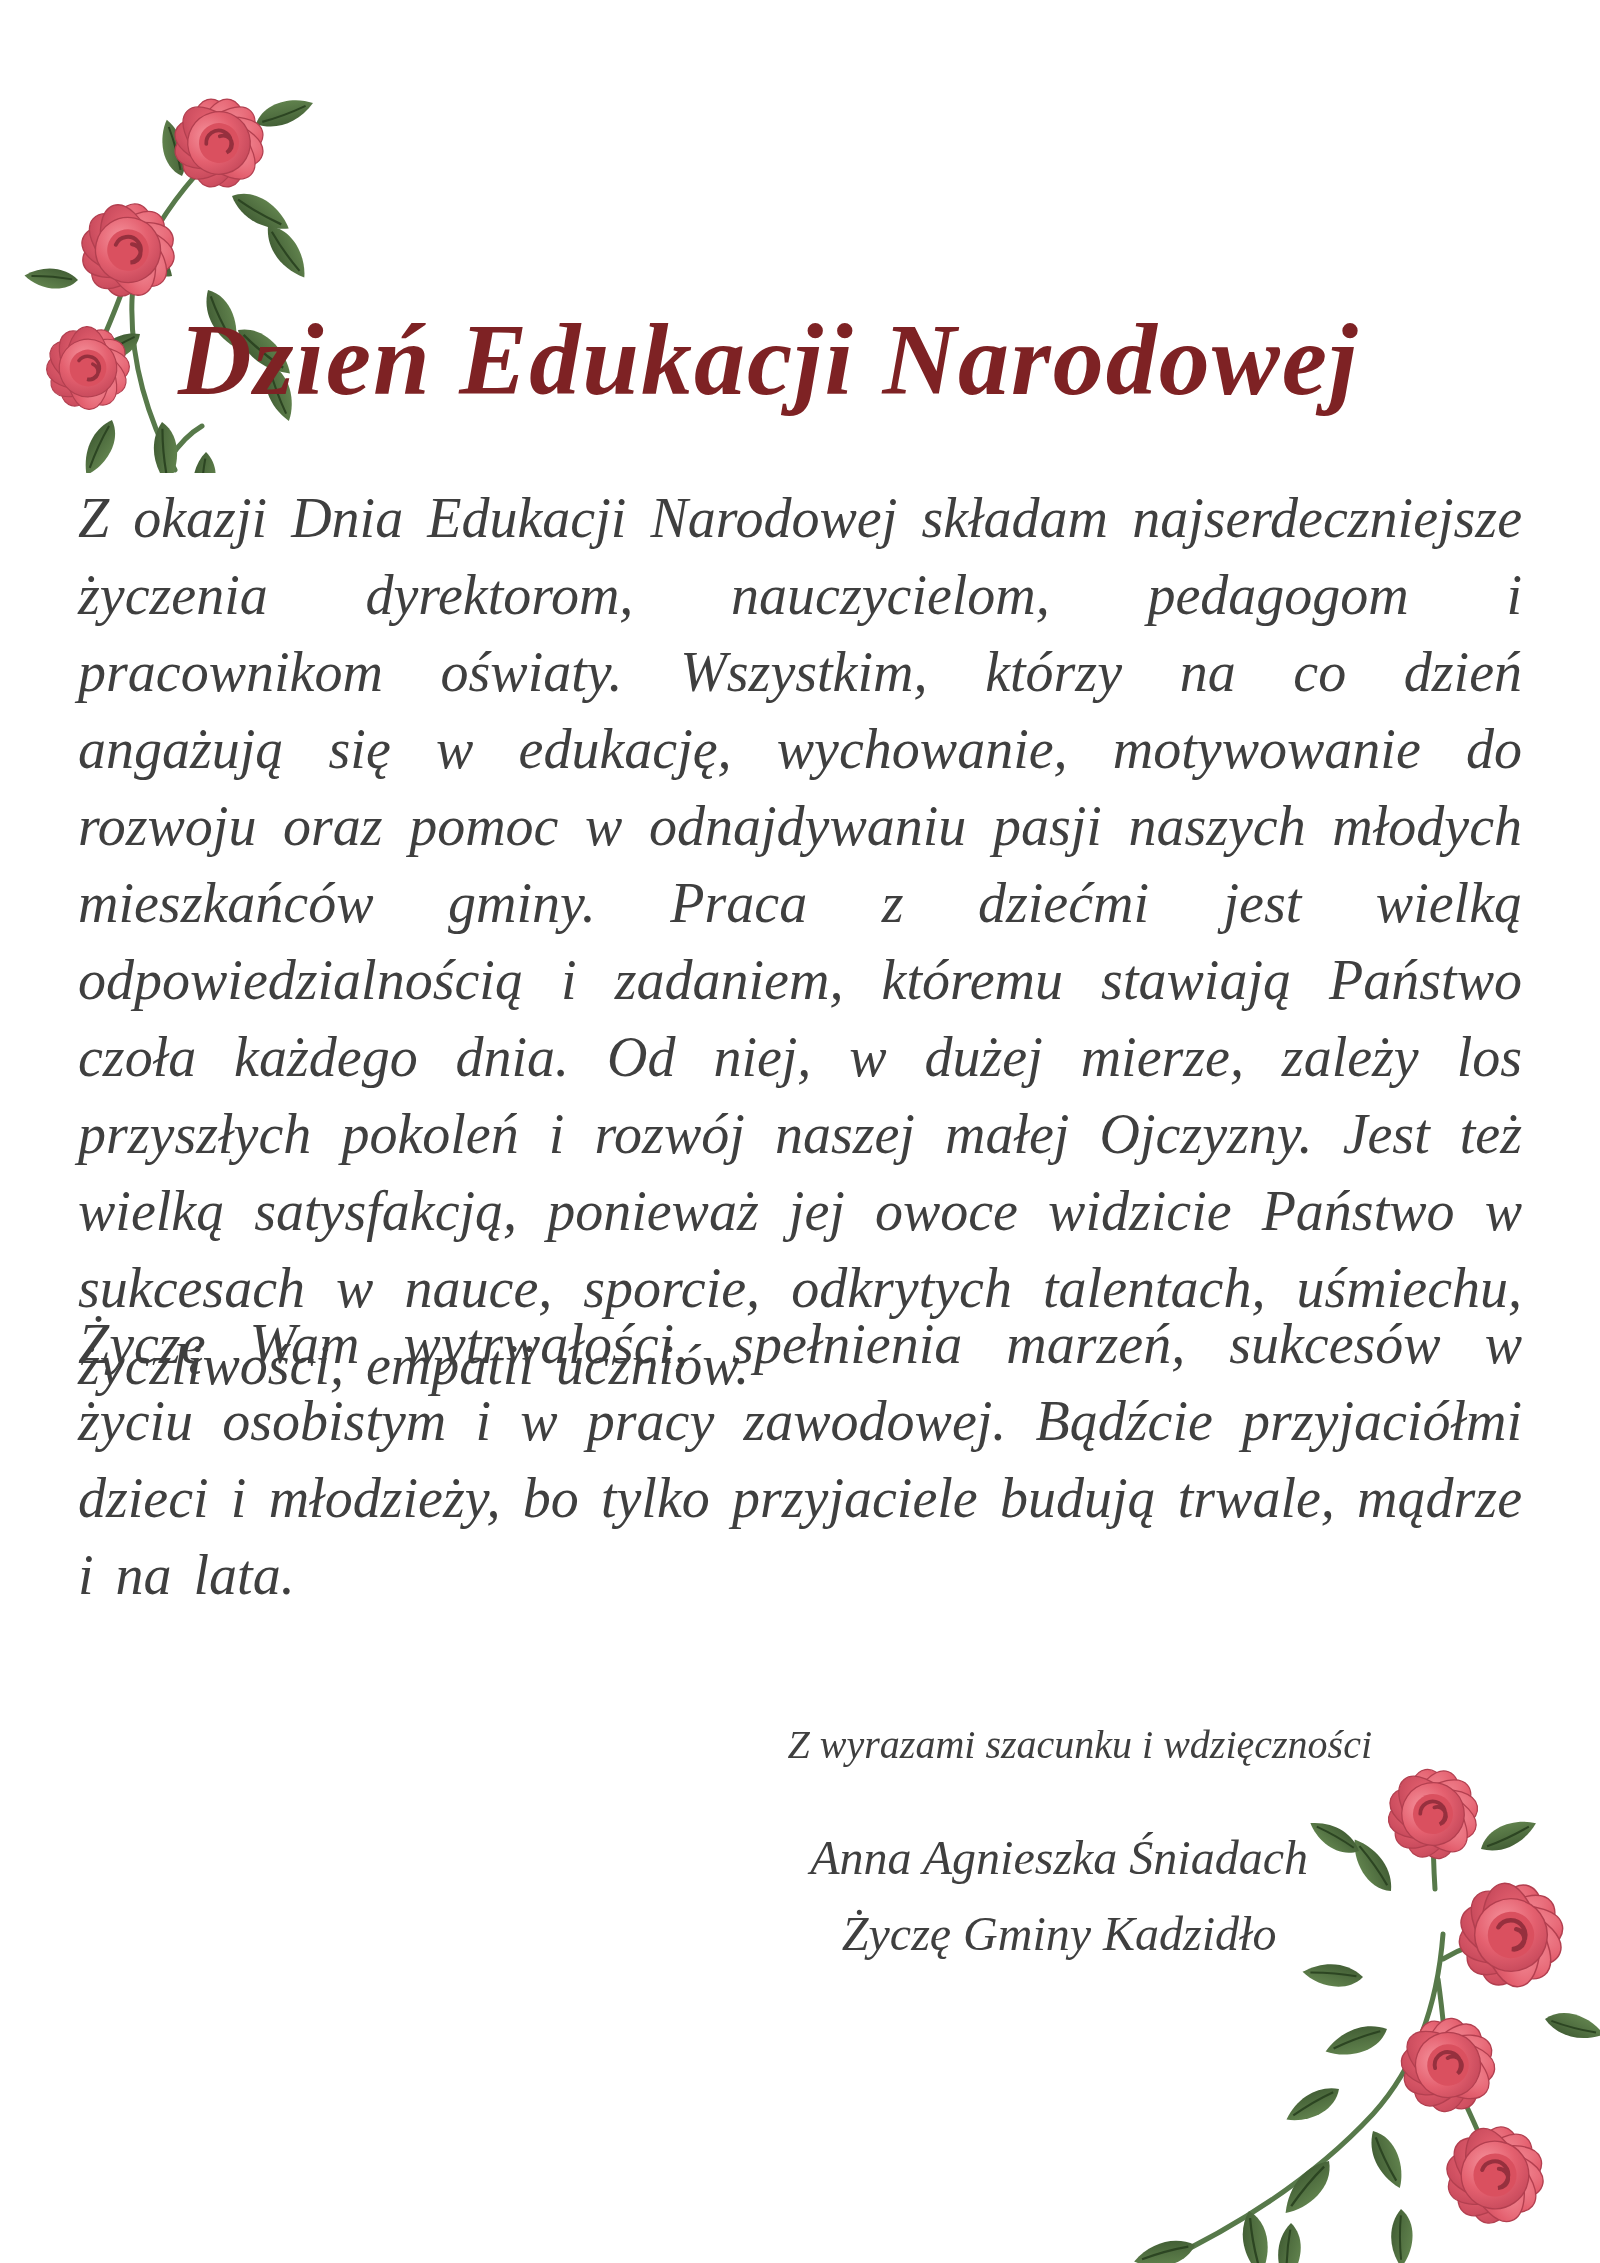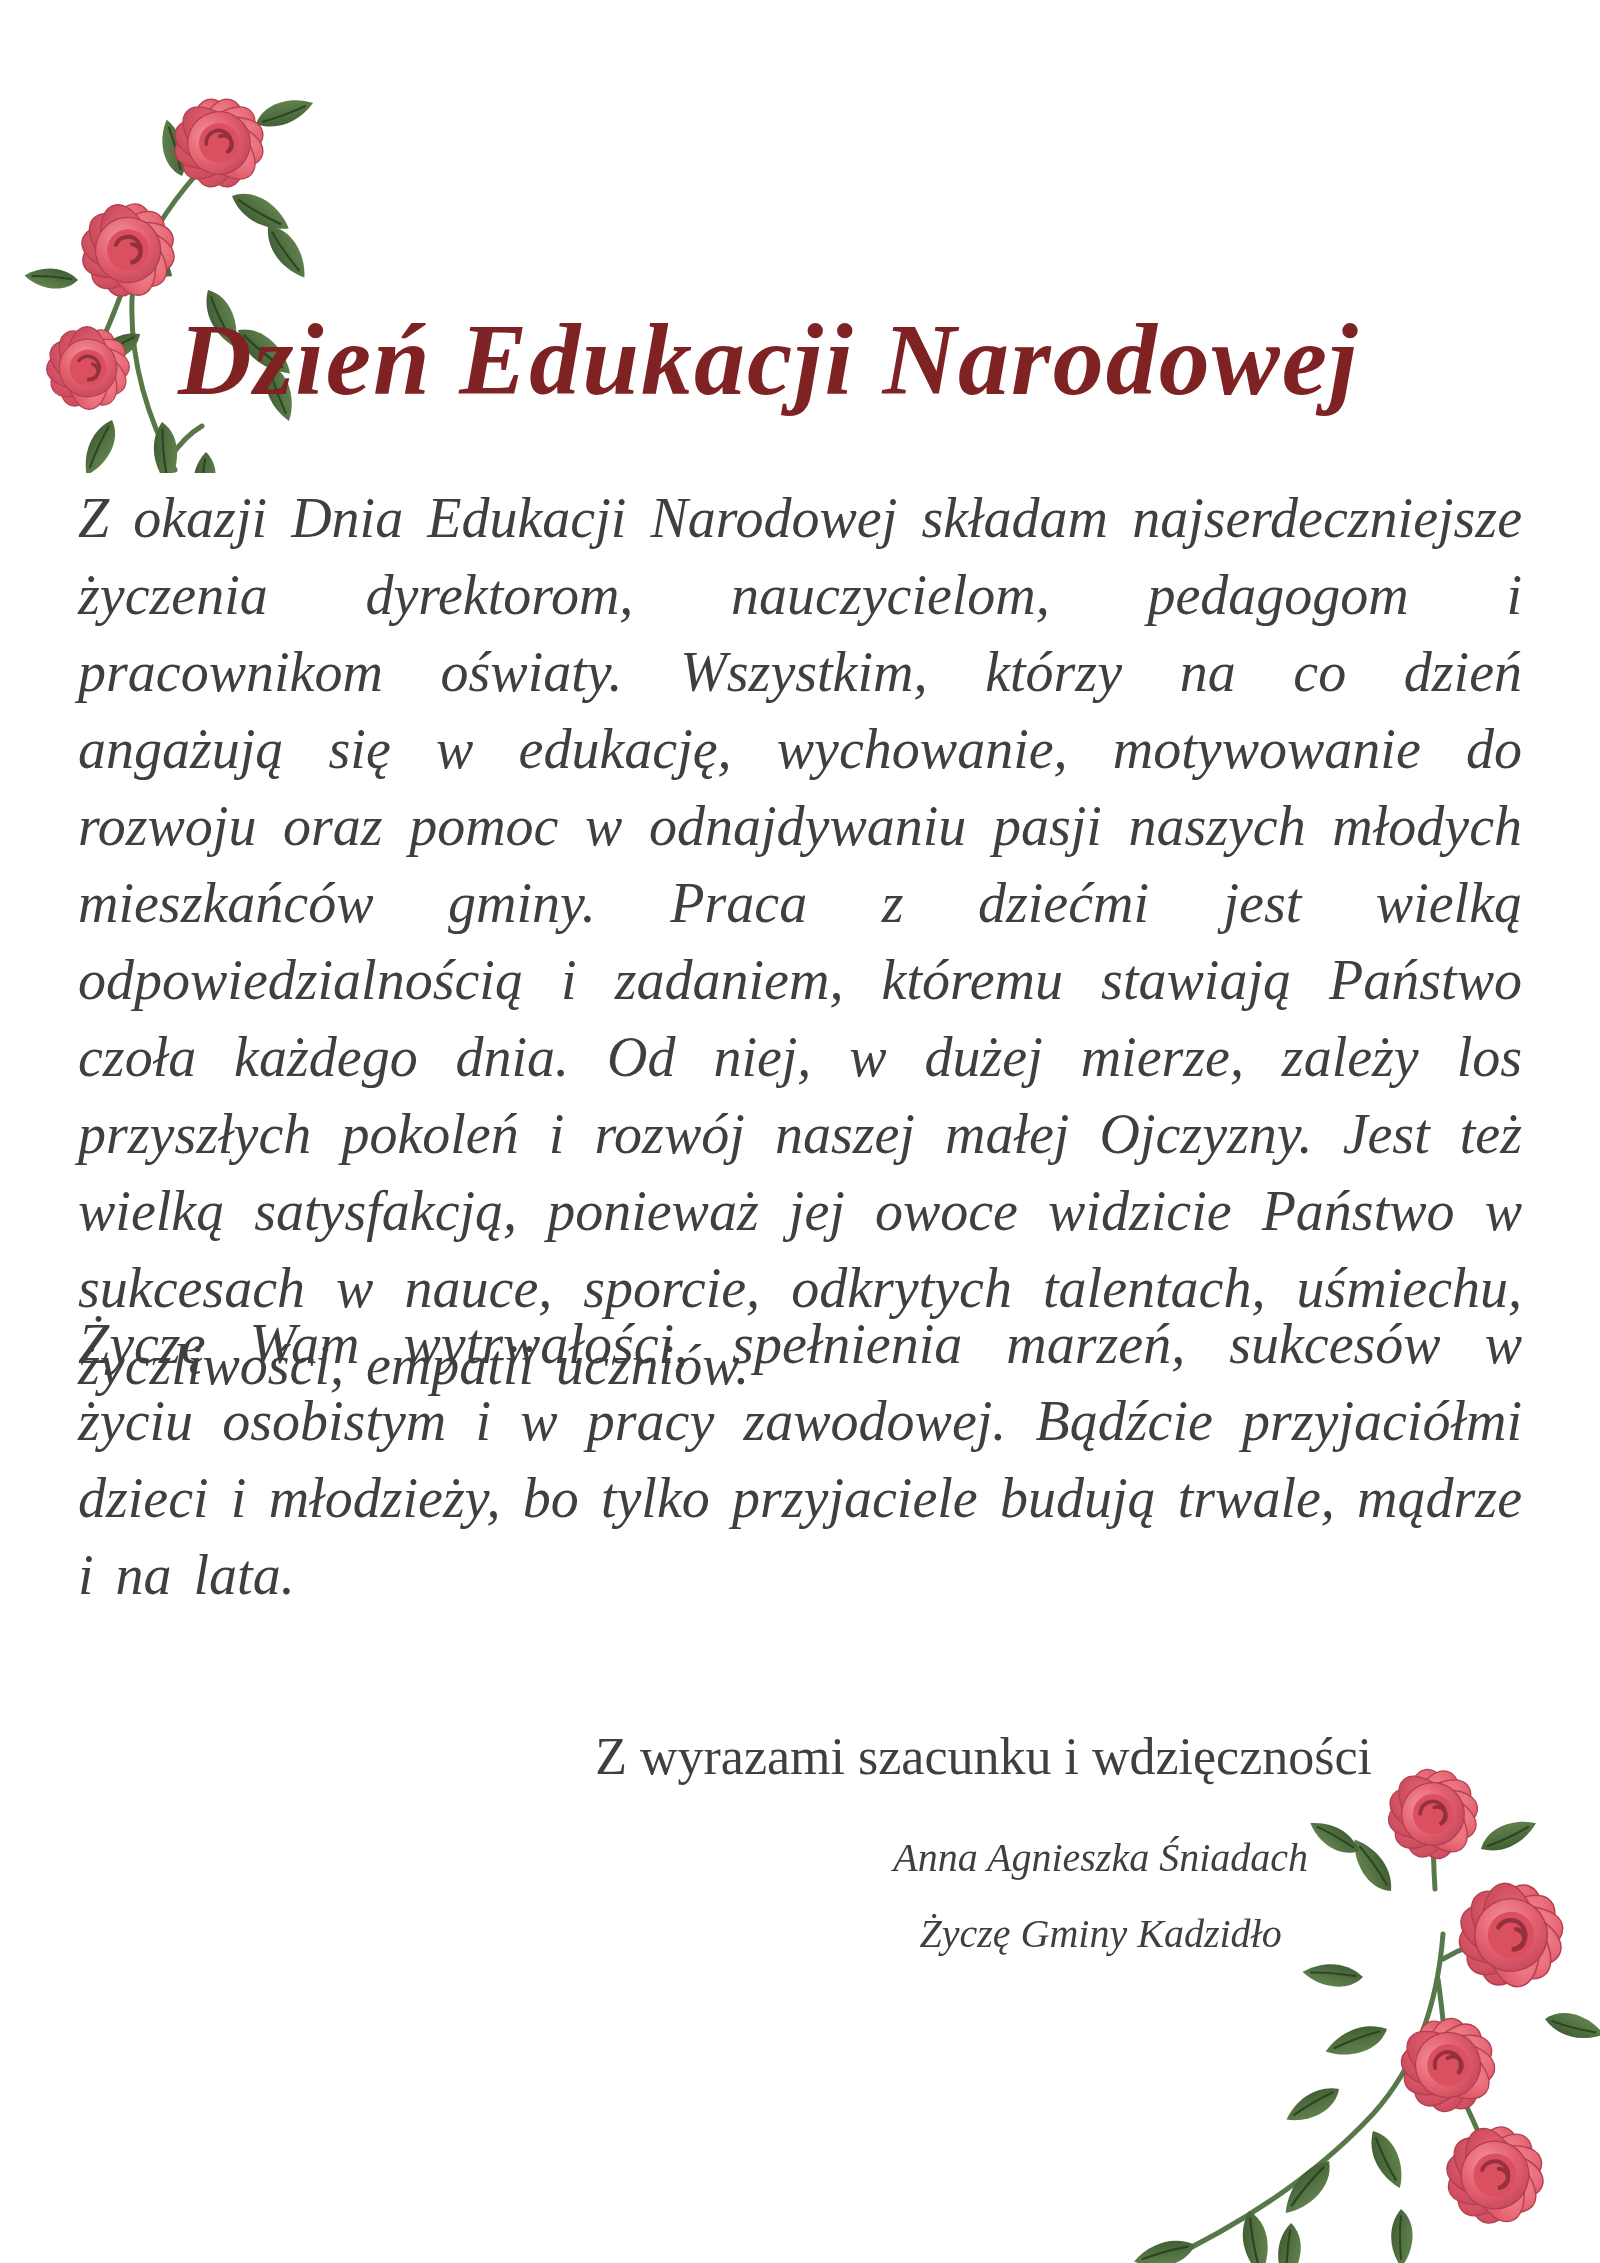--- a/index.html
+++ b/index.html
@@ -45,32 +45,33 @@
   .para-2 { top: 1250px; }
 
   .closing {
     position: absolute;
     top: 1666px;
     left: 78px;
     width: 1444px;
     box-sizing: border-box;
     padding-right: 150px;
     text-align: right;
-    font-size: 52px;
+    font-style: italic;
+    font-size: 40px;
     line-height: 77px;
     color: var(--body-color, #3f3f3f);
   }
 
   .signature {
     position: absolute;
     top: 1820px;
     right: 292px;
     text-align: center;
     font-style: italic;
-    font-size: 40px;
+    font-size: 48px;
     line-height: 76px;
     color: var(--body-color, #3f3f3f);
   }
 
   .date {
     position: absolute;
     top: 2118px;
     left: 78px;
     width: 950px;
     text-align: center;

